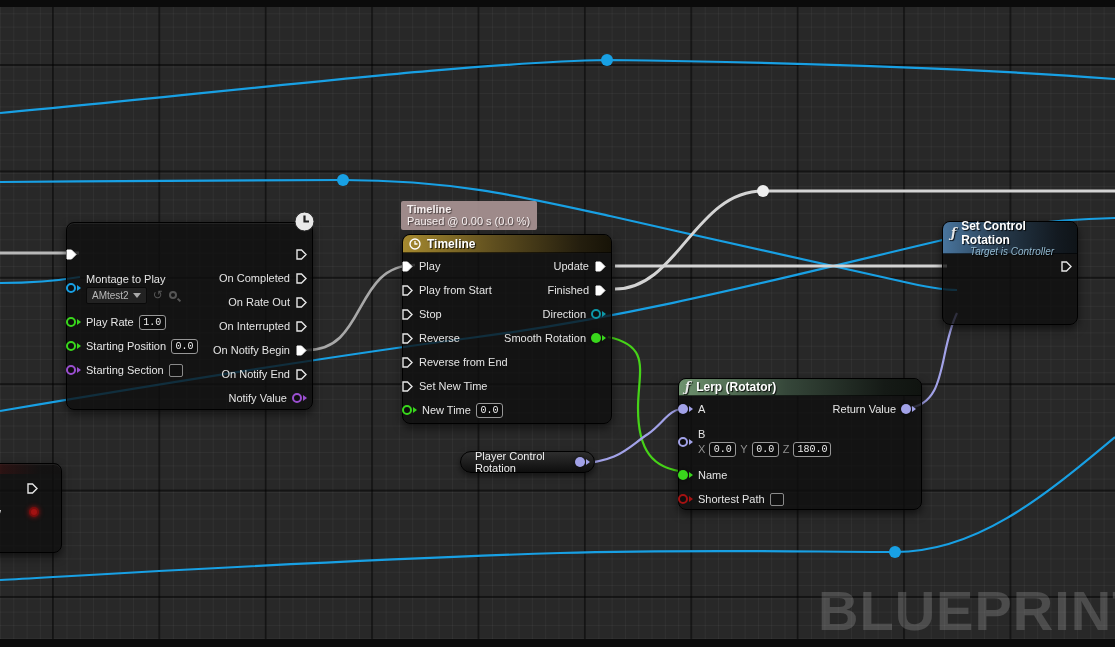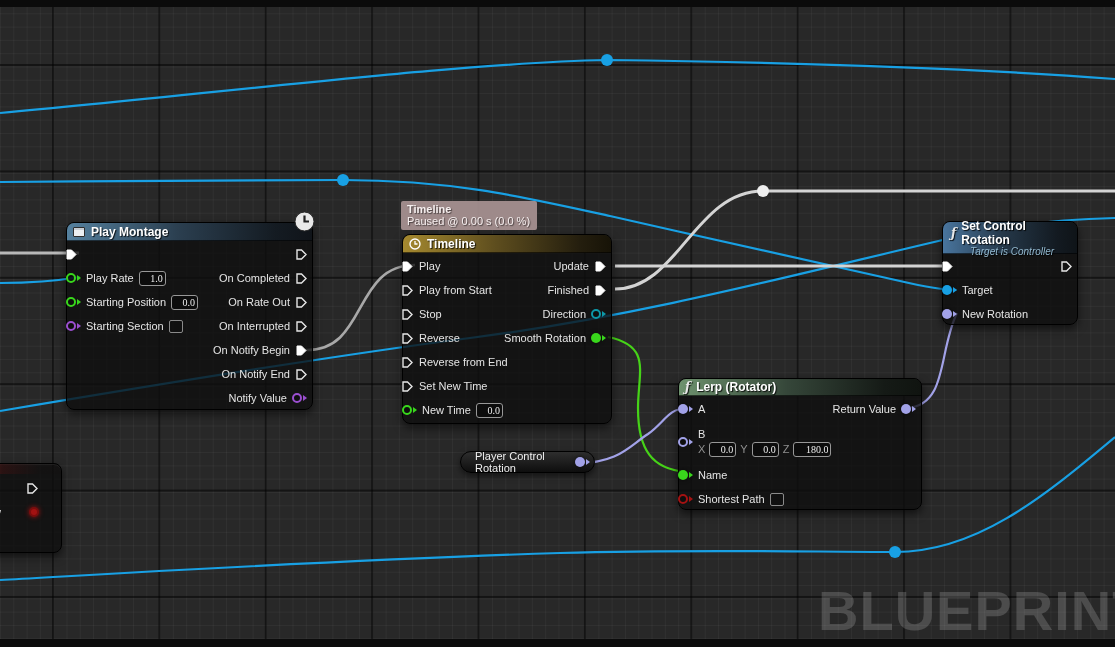--- a/index.html
+++ b/index.html
@@ -61,21 +61,21 @@
   .pinwrap { display:flex; align-items:center; flex:0 0 auto; margin-left:-5px; }
   .col.right .pinwrap { margin-left:0; margin-right:-5px; }
   .pinwrap.inset { margin:0; }
   .pc { width:10px; height:10px; border-radius:50%; }
   .pc.filled { background:var(--c); box-shadow:0 0 4px rgba(0,0,0,0.6); }
   .pc.hollow { border:2px solid var(--c); background:rgba(10,10,10,0.5); }
   .wedge { width:0; height:0; border-top:3px solid transparent; border-bottom:3px solid transparent;
            border-left:4px solid var(--c); margin-left:1px; }
 
   .valbox { background:#0c0c0c; border:1px solid #979797; border-radius:3px; color:#eee;
-    font-family:Liberation Serif, serif; font-size:10px; height:15px; text-align:right; padding:0 2px; }
+    font-family:Liberation Mono, monospace; font-size:10px; height:15px; text-align:center; padding:0 2px; }
   .w26 { width:27px; } .w38 { width:38px; }
   .checkbox { width:14px; height:13px; border:1px solid #8a8a8a; border-radius:2px; background:rgba(15,15,15,0.7); }
   .dim { color:#8f8f8f; }
 
   .dropdown { display:flex; align-items:center; gap:4px; background:#222; border:1px solid #0a0a0a;
     border-radius:2px; height:17px; padding:0 5px; color:#b9b9b9; font-size:10px; }
   .chev { width:0; height:0; border-left:4px solid transparent; border-right:4px solid transparent; border-top:5px solid #a9a9a9; }
   .ghost { color:#555; font-size:12px; line-height:1; }
   .mag { position:relative; width:8px; height:8px; border:2px solid #555; border-radius:50%; }
   .mag::after { content:""; position:absolute; left:6px; top:6px; width:4px; height:2px; background:#555; transform:rotate(45deg); }
@@ -111,29 +111,42 @@
     <path d="M 608 337 C 652 346 638 372 638 408 C 638 450 652 469 686 472" stroke="#46d318" stroke-width="2.2"></path>
     <path d="M 576 464 C 620 462 628 447 648 434 C 664 423 668 409 686 408" stroke="#a2a2e8" stroke-width="2.2"></path>
     <path d="M 908 408 C 948 404 938 352 957 313" stroke="#a2a2e8" stroke-width="2.2"></path>
     <circle cx="607" cy="60" r="6" fill="#18a0e4"></circle>
     <circle cx="343" cy="180" r="6" fill="#18a0e4"></circle>
     <circle cx="895" cy="552" r="6" fill="#18a0e4"></circle>
     <circle cx="763" cy="191" r="6" fill="#eeeeee"></circle>
   </svg>
 
   <div class="node" style="left:66px; top:222px; width:247px; height:188px;">
-    <div class="hdr hdr-pm">
-      <span class="montage-icon"></span>
-      <span>Play Montage</span>
-    </div>
     <div class="col left" style="width:175px;">
       <div class="row">
         <svg class="execpin" width="13" height="13" viewBox="0 0 13 13">
             <path class="f" d="M2 2 h4.5 L11 6.5 L6.5 11 H2 Z"></path>
           </svg>
+      </div>
+      <div class="row tall">
+        <span class="pinwrap" style="--c:#18a0e4">
+            <span class="pc hollow"></span>
+            <i class="wedge"></i>
+          </span>
+        <span class="stack">
+          <span>Montage to Play</span>
+          <span style="display:flex; align-items:center; gap:6px;">
+            <span class="dropdown">
+              <span>AMtest2</span>
+              <span class="chev"></span>
+            </span>
+            <span class="ghost">↺</span>
+            <span class="mag"></span>
+          </span>
+        </span>
       </div>
       <div class="row">
         <span class="pinwrap" style="--c:#39d71c">
             <span class="pc hollow"></span>
             <i class="wedge"></i>
           </span>
         <span>Play Rate</span>
         <input class="valbox w26" value="1.0" style="">
       </div>
       <div class="row">
@@ -293,41 +306,20 @@
     <div class="t2">Paused @ 0.00 s (0.0 %)</div>
   </div>
 
   <div class="node" style="left:942px; top:221px; width:136px; height:104px;">
     <div class="hdr hdr-scr">
       <span class="trow">
         <span class="fglyph">ƒ</span>
         <span>Set Control Rotation</span>
       </span>
       <span class="subtitle">Target is Controller</span>
-    </div>
-    <div class="col left" style="top:32px; width:100px;">
-      <div class="row">
-        <svg class="execpin" width="13" height="13" viewBox="0 0 13 13">
-            <path class="f" d="M2 2 h4.5 L11 6.5 L6.5 11 H2 Z"></path>
-          </svg>
-      </div>
-      <div class="row">
-        <span class="pinwrap" style="--c:#18a0e4">
-            <span class="pc filled"></span>
-            <i class="wedge"></i>
-          </span>
-        <span>Target</span>
-      </div>
-      <div class="row">
-        <span class="pinwrap" style="--c:#a2a2e8">
-            <span class="pc filled"></span>
-            <i class="wedge"></i>
-          </span>
-        <span>New Rotation</span>
-      </div>
     </div>
     <div class="col right" style="top:32px;">
       <div class="row">
         <svg class="execpin" width="13" height="13" viewBox="0 0 13 13">
             <path class="h" d="M2 2 h4.5 L11 6.5 L6.5 11 H2 Z"></path>
           </svg>
       </div>
     </div>
   </div>
 

